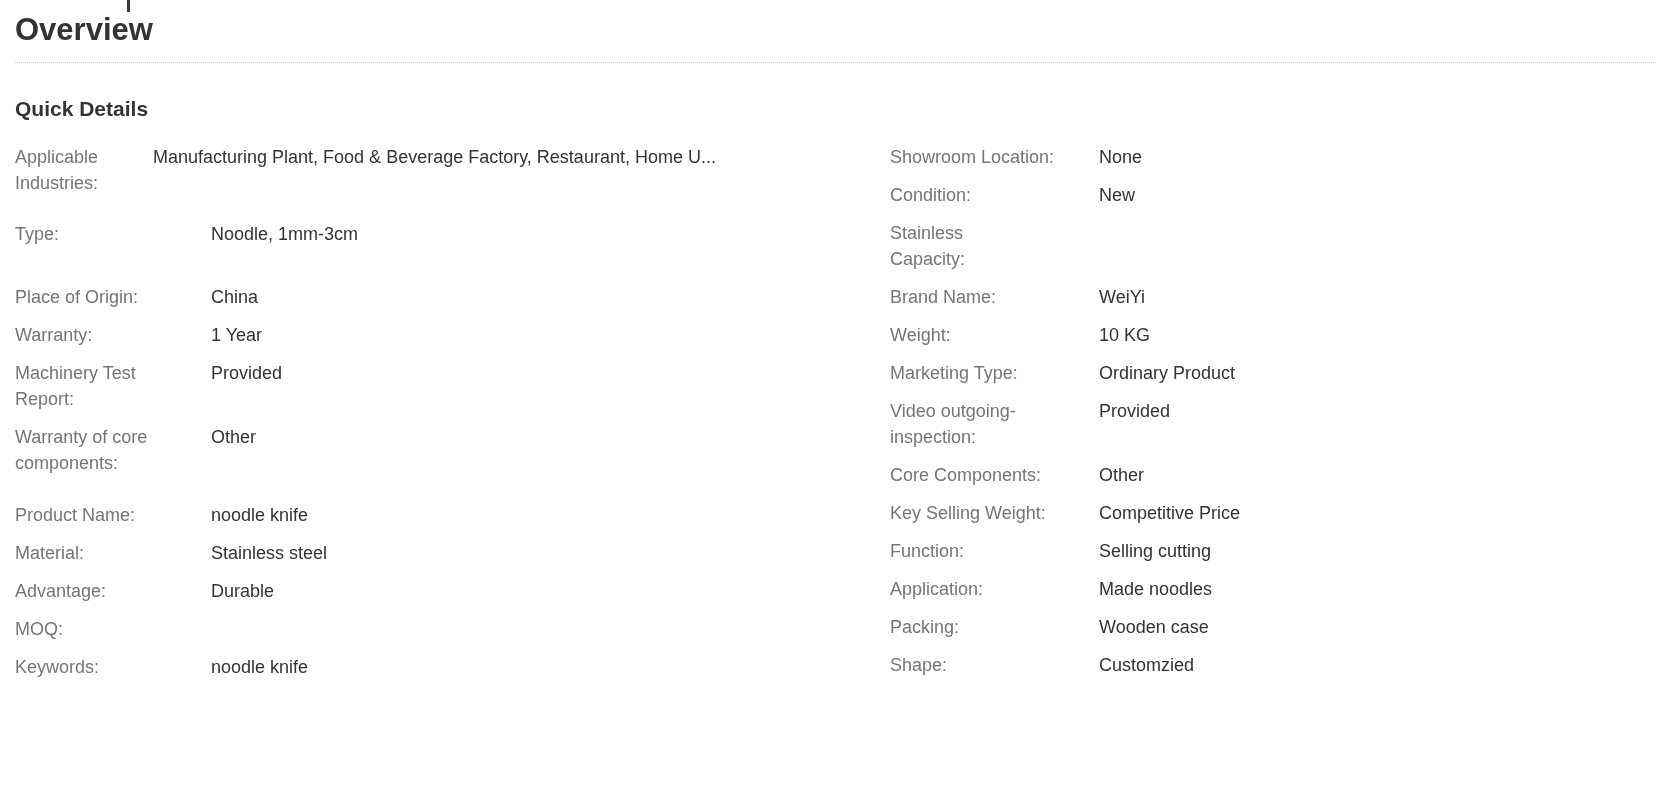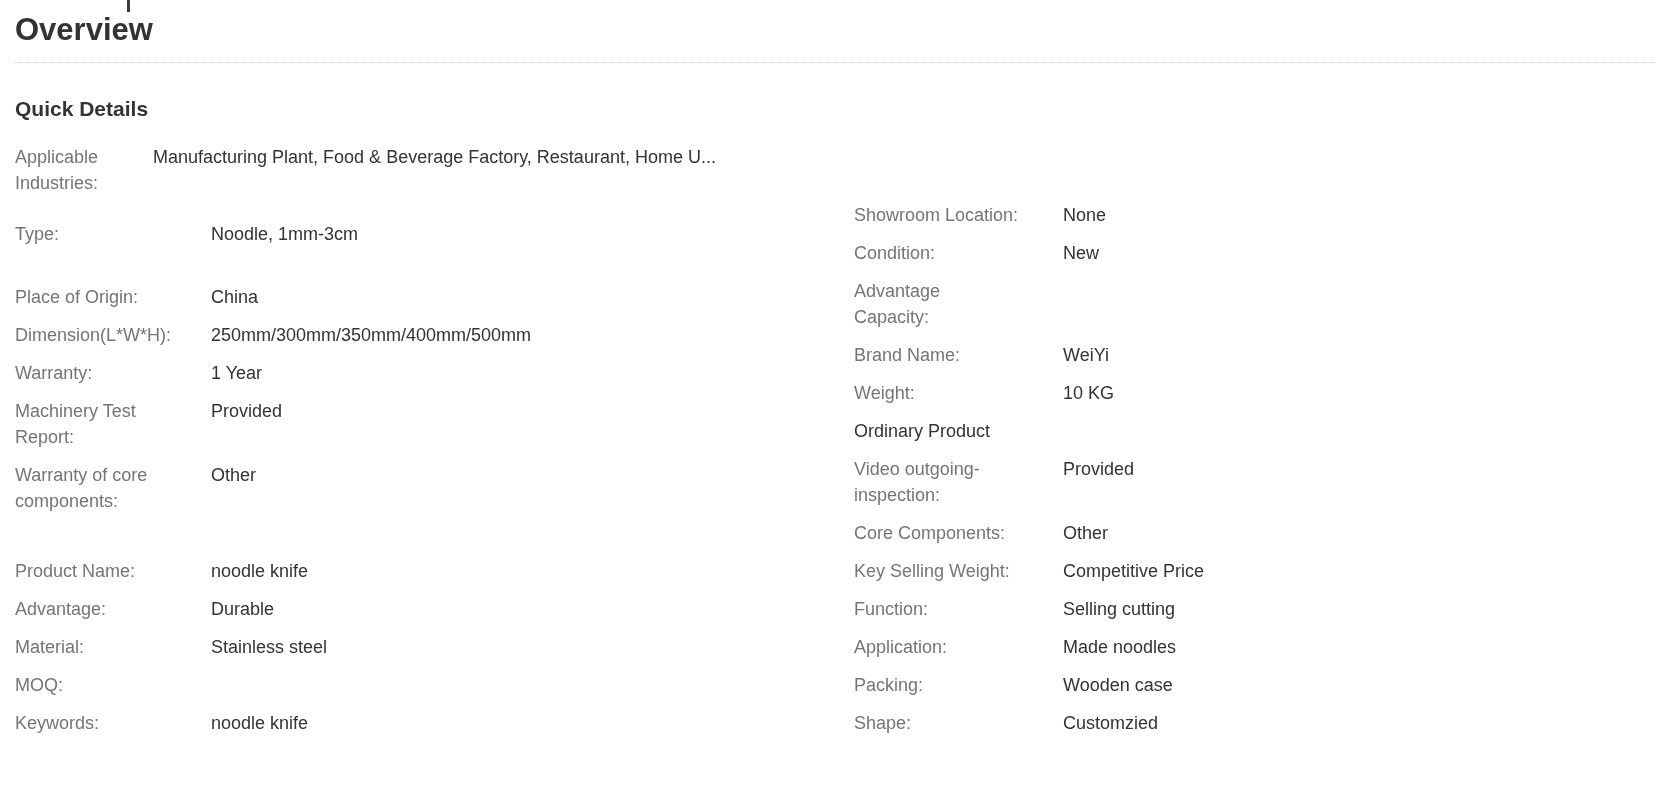--- a/index.html
+++ b/index.html
@@ -27,30 +27,30 @@
     margin: 0;
     font-size: 31px; line-height: 36px; font-weight: 700;
     color: var(--color-heading, #333333);
   }
   .section-title {
     margin: 33px 0 22px 0;
     font-size: 21px; line-height: 26px; font-weight: 700;
     color: var(--color-heading, #333333);
   }
 
-  .qd-table { display: flex; align-items: flex-end; }
+  .qd-table { display: flex; align-items: flex-start; gap: 36px; }
   .qd-col-left  { flex: 0 0 839px; min-width: 0; }
   .qd-col-right { flex: 1 1 auto;  min-width: 0; }
 
   .qd-item {
     display: flex; align-items: flex-start;
     margin-bottom: 12px;
     font-size: 18px; line-height: 26px;
   }
-  .qd-item.mb-md { margin-bottom: 44px; }
+  .qd-item.mb-md { margin-bottom: 26px; }
   .qd-item.mb-lg { margin-bottom: 25px; }
   .qd-item.mb-xl { margin-bottom: 37px; }
 
   .qd-label {
     flex: 0 0 196px; min-width: 0;
     padding-right: 10px;
     color: var(--color-label, #757575);
   }
   .qd-label span { display: block; white-space: nowrap; overflow: hidden; }
   .qd-item.narrow-label .qd-label { flex-basis: 138px; }
@@ -94,26 +94,20 @@
         <div class="qd-value">Noodle, 1mm-3cm</div>
       </div>
 
       <div class="qd-item">
         <div class="qd-label">
           <span>Place of Origin:</span>
         </div>
         <div class="qd-value">China</div>
       </div>
 
-      <div class="qd-item">
-        <div class="qd-label">
-          <span>Dimension(L*W*H):</span>
-        </div>
-        <div class="qd-value">250mm/300mm/350mm/400mm/500mm</div>
-      </div>
 
       <div class="qd-item">
         <div class="qd-label">
           <span>Warranty:</span>
         </div>
         <div class="qd-value">1 Year</div>
       </div>
 
       <div class="qd-item">
         <div class="qd-label">
@@ -133,34 +127,34 @@
 
       <div class="qd-item">
         <div class="qd-label">
           <span>Product Name:</span>
         </div>
         <div class="qd-value">noodle knife</div>
       </div>
 
       <div class="qd-item">
         <div class="qd-label">
+          <span>Material:</span>
+        </div>
+        <div class="qd-value">Stainless steel</div>
+      </div>
+
+      <div class="qd-item">
+        <div class="qd-label">
           <span>Advantage:</span>
         </div>
         <div class="qd-value">Durable</div>
       </div>
 
       <div class="qd-item">
         <div class="qd-label">
-          <span>Material:</span>
-        </div>
-        <div class="qd-value">Stainless steel</div>
-      </div>
-
-      <div class="qd-item">
-        <div class="qd-label">
           <span>MOQ:</span>
         </div>
       </div>
 
       <div class="qd-item">
         <div class="qd-label">
           <span>Keywords:</span>
         </div>
         <div class="qd-value">noodle knife</div>
       </div>
@@ -178,40 +172,43 @@
 
       <div class="qd-item">
         <div class="qd-label">
           <span>Condition:</span>
         </div>
         <div class="qd-value">New</div>
       </div>
 
       <div class="qd-item">
         <div class="qd-label">
-          <span>Advantage</span>
+          <span>Stainless</span>
           <span>Capacity:</span>
         </div>
       </div>
 
       <div class="qd-item">
         <div class="qd-label">
           <span>Brand Name:</span>
         </div>
         <div class="qd-value">WeiYi</div>
       </div>
 
       <div class="qd-item">
         <div class="qd-label">
           <span>Weight:</span>
         </div>
         <div class="qd-value">10 KG</div>
       </div>
 
       <div class="qd-item">
+        <div class="qd-label">
+          <span>Marketing Type:</span>
+        </div>
         <div class="qd-value">Ordinary Product</div>
       </div>
 
       <div class="qd-item">
         <div class="qd-label">
           <span>Video outgoing-</span>
           <span>inspection:</span>
         </div>
         <div class="qd-value">Provided</div>
       </div>

